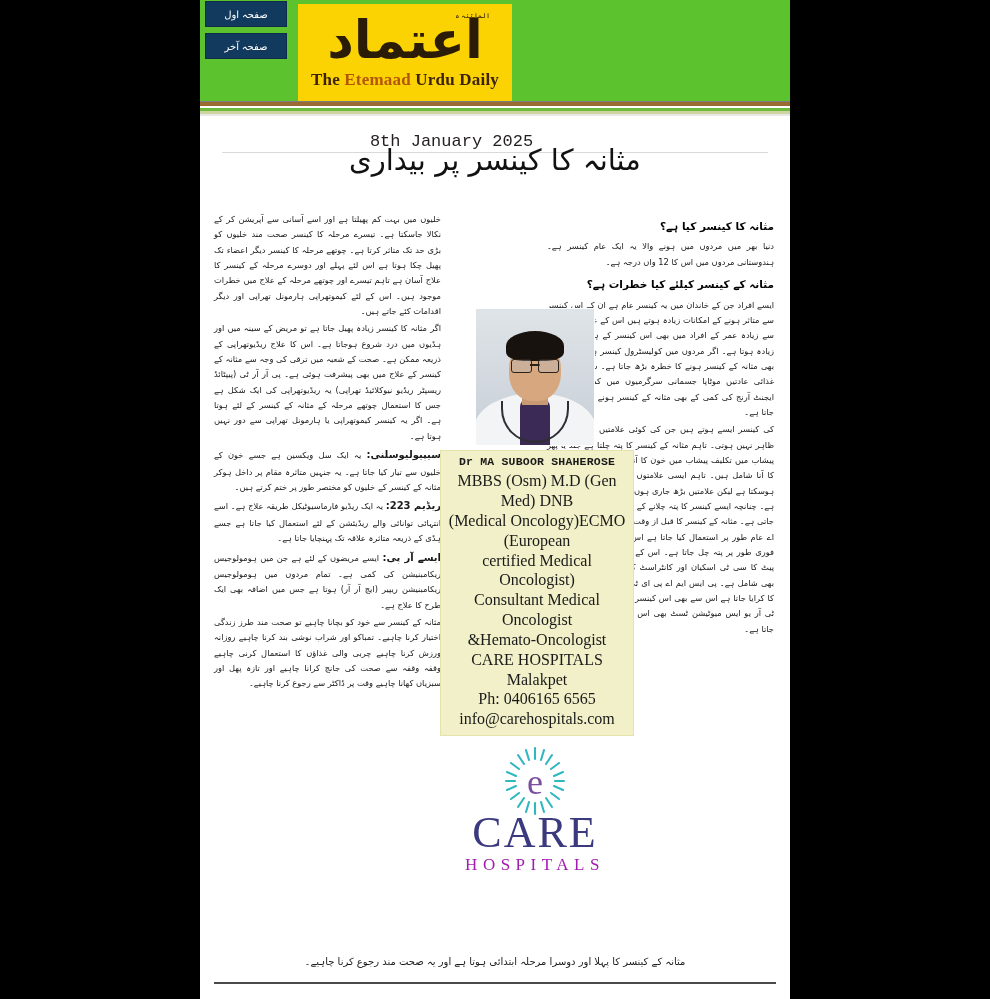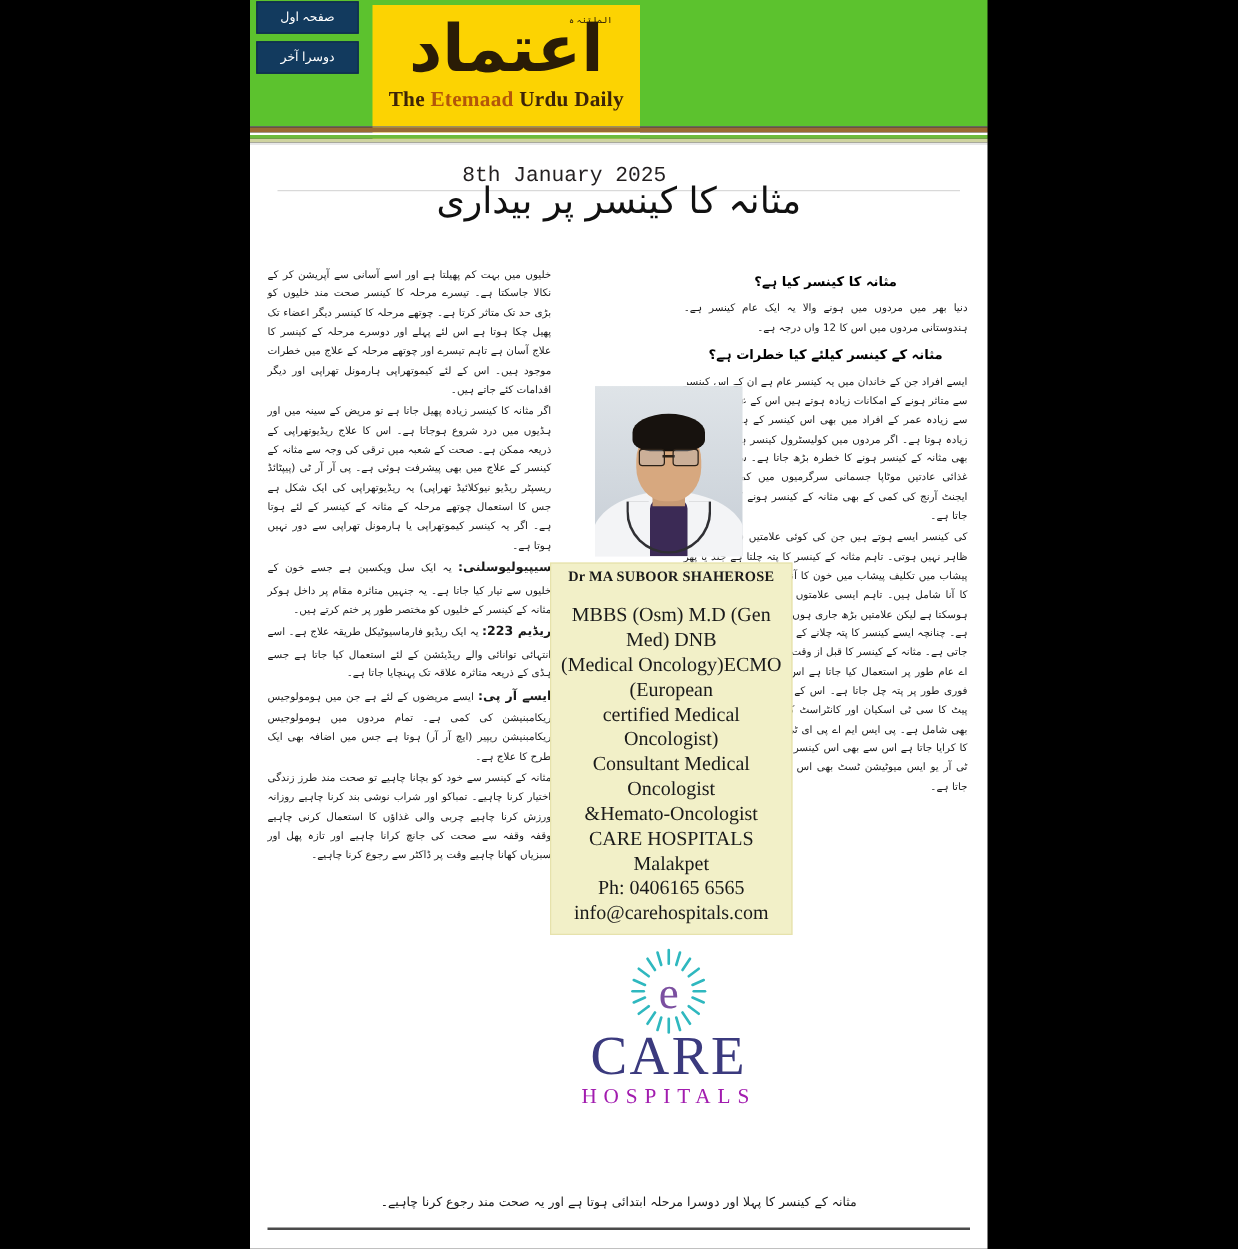--- a/index.html
+++ b/index.html
@@ -46,21 +46,21 @@
             line-height:1.35;white-space:nowrap;}
 
   .cols{position:absolute;left:14px;top:96px;width:562px;height:760px;}
 
   .col{position:absolute;top:0;width:227px;direction:rtl;text-align:justify;
        font-family:"DejaVu Sans",sans-serif;font-size:8.3px;line-height:1.85;color:#1a1a1a;}
   .col.left{left:0px;}
   .col.right{left:333px;}
 
   .col p{margin:0 0 2px 0;}
-  .sub{font-weight:700;font-size:10.5px;text-align:center;margin:5px 0 3px 0;
+  .sub{font-weight:700;font-size:10.5px;text-align:right;margin:5px 0 3px 0;
        letter-spacing:.5px;color:#000;}
   .lbl{font-weight:700;font-size:10px;}
 
   
   .center-block{position:absolute;left:226px;top:96px;width:190px;}
 
   .photo{width:118px;height:136px;margin:0 auto;background:
       linear-gradient(#cfd6dd,#b9c3cc);position:relative;overflow:hidden;
       border:1px solid #ffffff;}
   .ph-bg{position:absolute;inset:0;background:linear-gradient(#dfe4e8,#c7ced6);}
@@ -76,21 +76,21 @@
   .ph-glass{position:absolute;left:50%;transform:translateX(-50%);top:50px;width:48px;height:12px;}
   .ph-glass i{position:absolute;top:0;width:19px;height:12px;border:1.6px solid #2b2118;border-radius:3px;background:rgba(180,190,200,.35);}
   .ph-glass i.l{left:0;} .ph-glass i.r{right:0;}
   .ph-glass b{position:absolute;left:19px;top:5px;width:10px;height:1.6px;background:#2b2118;}
   .ph-steth{position:absolute;bottom:2px;left:50%;transform:translateX(-50%);width:64px;height:40px;
             border:2px solid #2f2f33;border-top:none;border-radius:0 0 34px 34px;}
 
   .doccard{margin:4px auto 0;width:186px;background:#f2f0c8;border:1px solid #e6e2ac;
            text-align:center;font-family:"Liberation Serif",serif;color:#1a1a1a;
            padding:4px 3px 6px;line-height:1.24;}
-  .doccard .nm{font-weight:700;font-size:11.5px;letter-spacing:.2px;margin-bottom:14px;}
+  .doccard .nm{font-weight:700;font-size:11.5px;letter-spacing:.2px;margin-bottom:2px;font-family:Liberation Mono, monospace;}
   .doccard .ln{font-size:16px;}
 
   .carelogo{margin:10px auto 0;width:170px;text-align:center;}
   .mark{position:relative;width:70px;height:70px;margin:0 auto;}
   .mark svg{display:block;}
   .care-word{font-family:"Liberation Serif",serif;font-size:44px;color:#3b3a7e;
              letter-spacing:2px;line-height:.95;margin-top:-4px;}
   .care-sub{font-family:"Liberation Serif",serif;font-size:17px;color:#a21caf;
             letter-spacing:5.5px;margin-top:1px;}
 
@@ -102,21 +102,21 @@
 </style>
 </head>
 <body>
 
 <div id="page">
 
   <div class="masthead">
 
     <div class="nav-col">
       <div class="nav-btn b1">صفحہ اول</div>
-      <div class="nav-btn b2">دوسرا آخر</div>
+      <div class="nav-btn b2">صفحہ آخر</div>
     </div>
 
     <div class="logo-box">
       <div class="logo-sub-tiny">الملتنہ ہ</div>
       <div class="logo-ar">اعتماد</div>
       <div class="logo-en"><span>The </span><span class="hl">Etemaad</span><span> Urdu Daily</span></div>
     </div>
   </div>
 
   <div class="stripe s1"></div>

